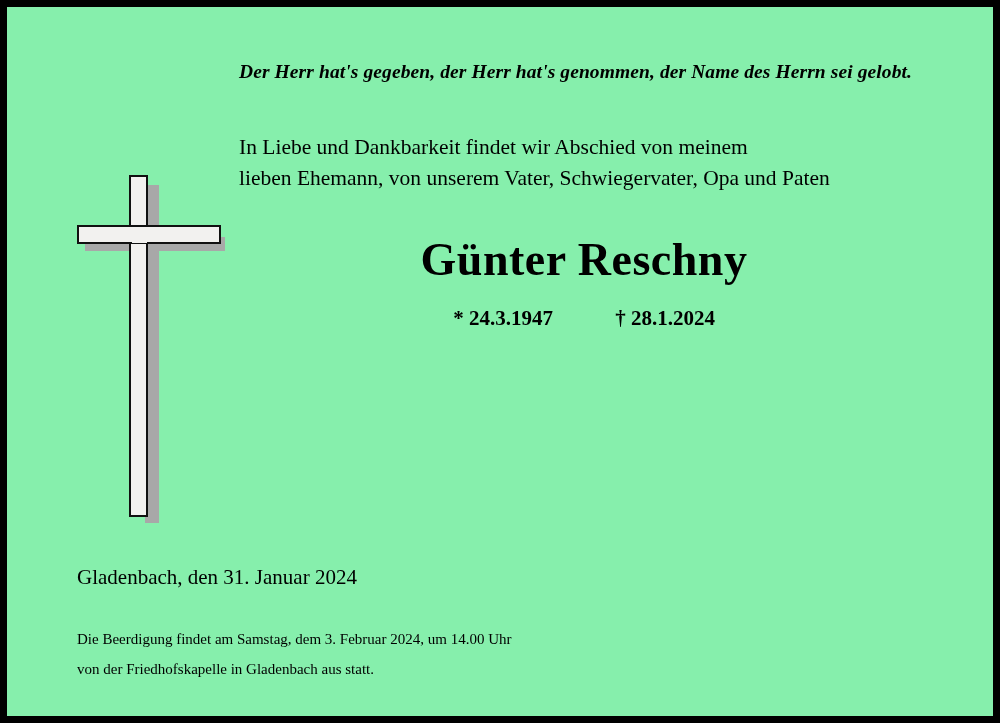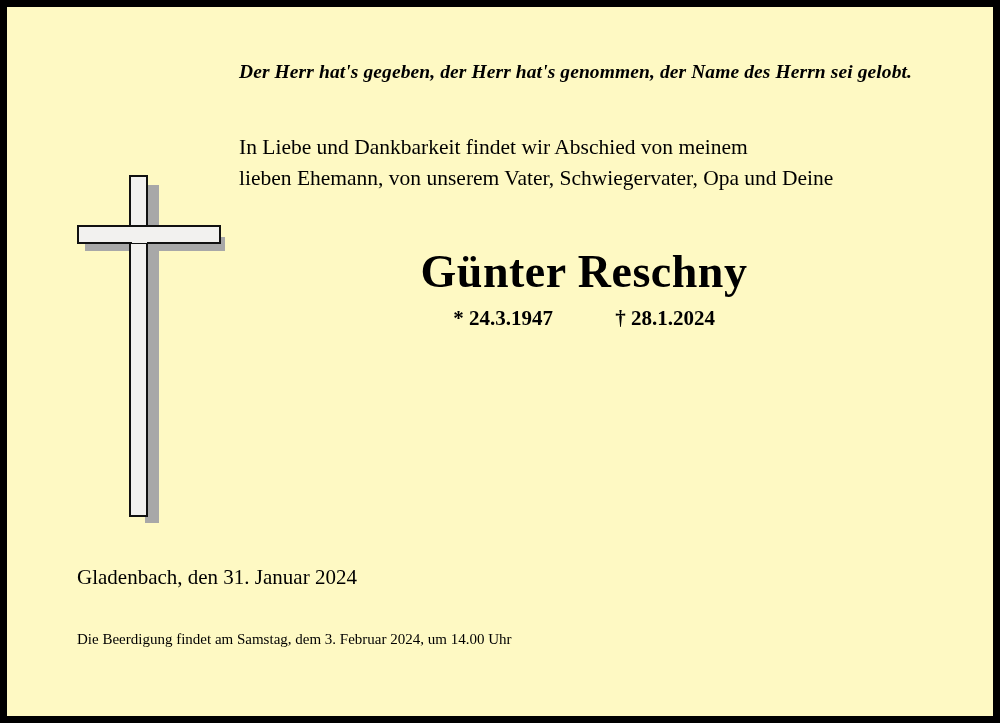--- a/index.html
+++ b/index.html
@@ -13,21 +13,21 @@
     font-family: "Liberation Serif", serif;
     color: #000000;
     overflow: hidden;
   }
 
   .notice {
     position: relative;
     box-sizing: border-box;
     width: 1000px;
     height: 723px;
-    background: #fef9c3;
+    background: #86efac;
     border: 7px solid #000000;
     padding: 13px;
   }
 
   
   .cross-wrap {
     position: absolute;
     left: 70px;
     top: 168px;
     width: 160px;
@@ -104,21 +104,20 @@
 
   .name {
     position: absolute;
     left: 232px;
     top: 226px;
     width: 690px;
     text-align: center;
     font-size: 46px;
     font-weight: bold;
     letter-spacing: 0.5px;
-    margin-top: 12px;
   }
 
   .dates {
     position: absolute;
     left: 232px;
     top: 299px;
     width: 690px;
     text-align: center;
     font-size: 21px;
     font-weight: bold;
@@ -162,30 +161,31 @@
     <div class="cross-grey-h"></div>
     <div class="cross-v"></div>
     <div class="cross-h"></div>
     <div class="cross-v-inner"></div>
   </div>
 
   <div class="verse">Der Herr hat's gegeben, der Herr hat's genommen, der Name des Herrn sei gelobt.</div>
 
   <div class="intro">
     <div>In Liebe und Dankbarkeit findet wir Abschied von meinem</div>
-    <div>lieben Ehemann, von unserem Vater, Schwiegervater, Opa und Deine</div>
+    <div>lieben Ehemann, von unserem Vater, Schwiegervater, Opa und Paten</div>
   </div>
 
   <div class="name">Günter Reschny</div>
 
   <div class="dates">
     <span class="birth">* 24.3.1947</span>
     <span class="death">† 28.1.2024</span>
   </div>
 
 
   <div class="place-date">Gladenbach, den 31. Januar 2024</div>
 
   <div class="funeral">
     <div>Die Beerdigung findet am Samstag, dem 3. Februar 2024, um 14.00 Uhr</div>
+    <div>von der Friedhofskapelle in Gladenbach aus statt.</div>
   </div>
 
 </div>
 
 </body></html>

